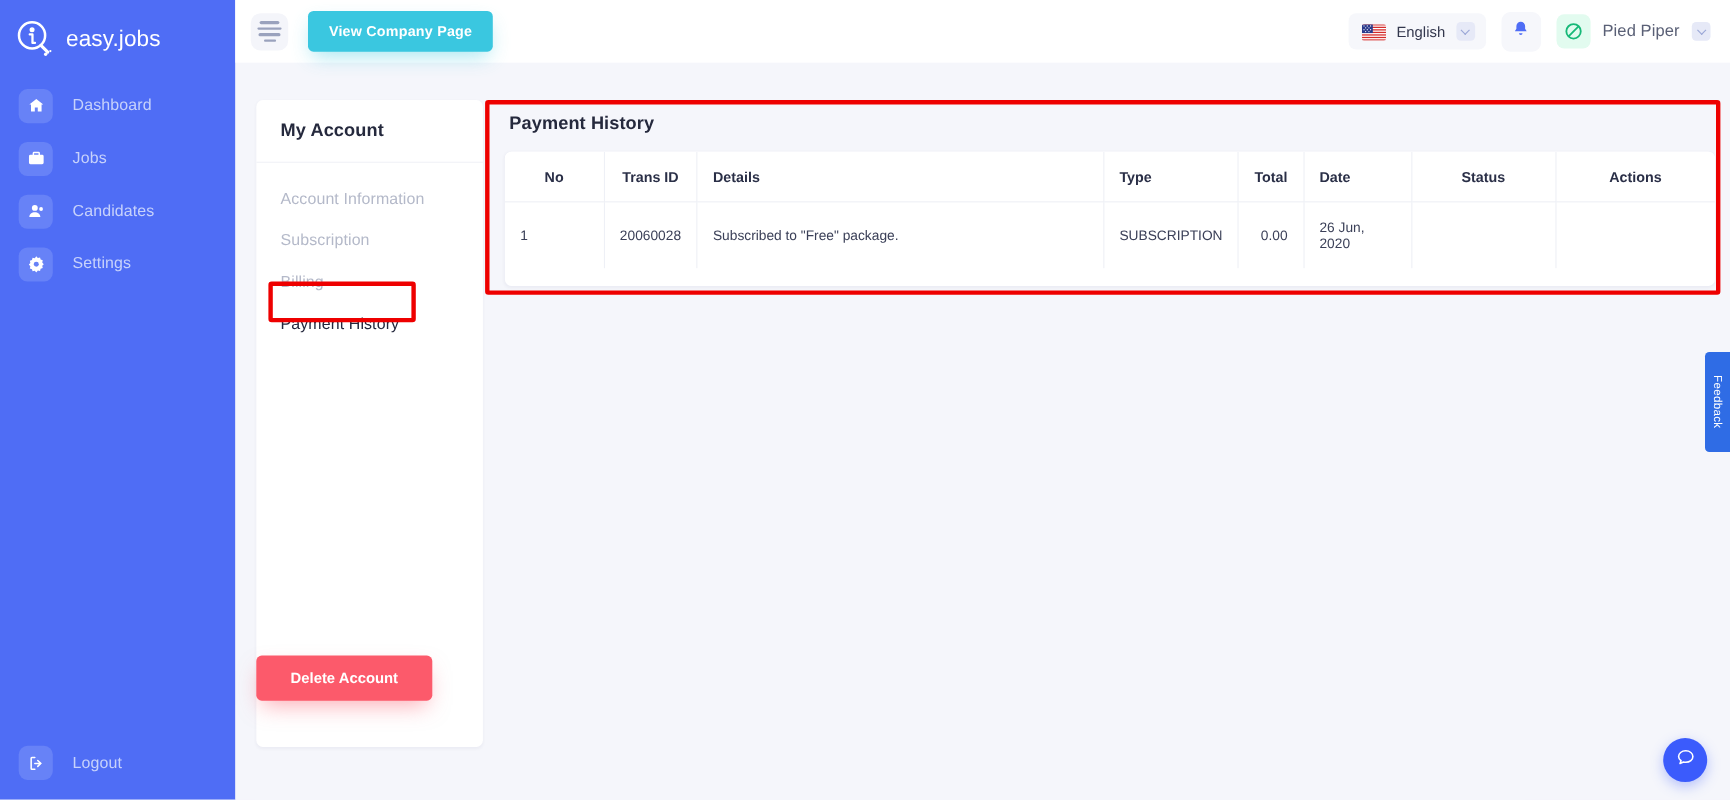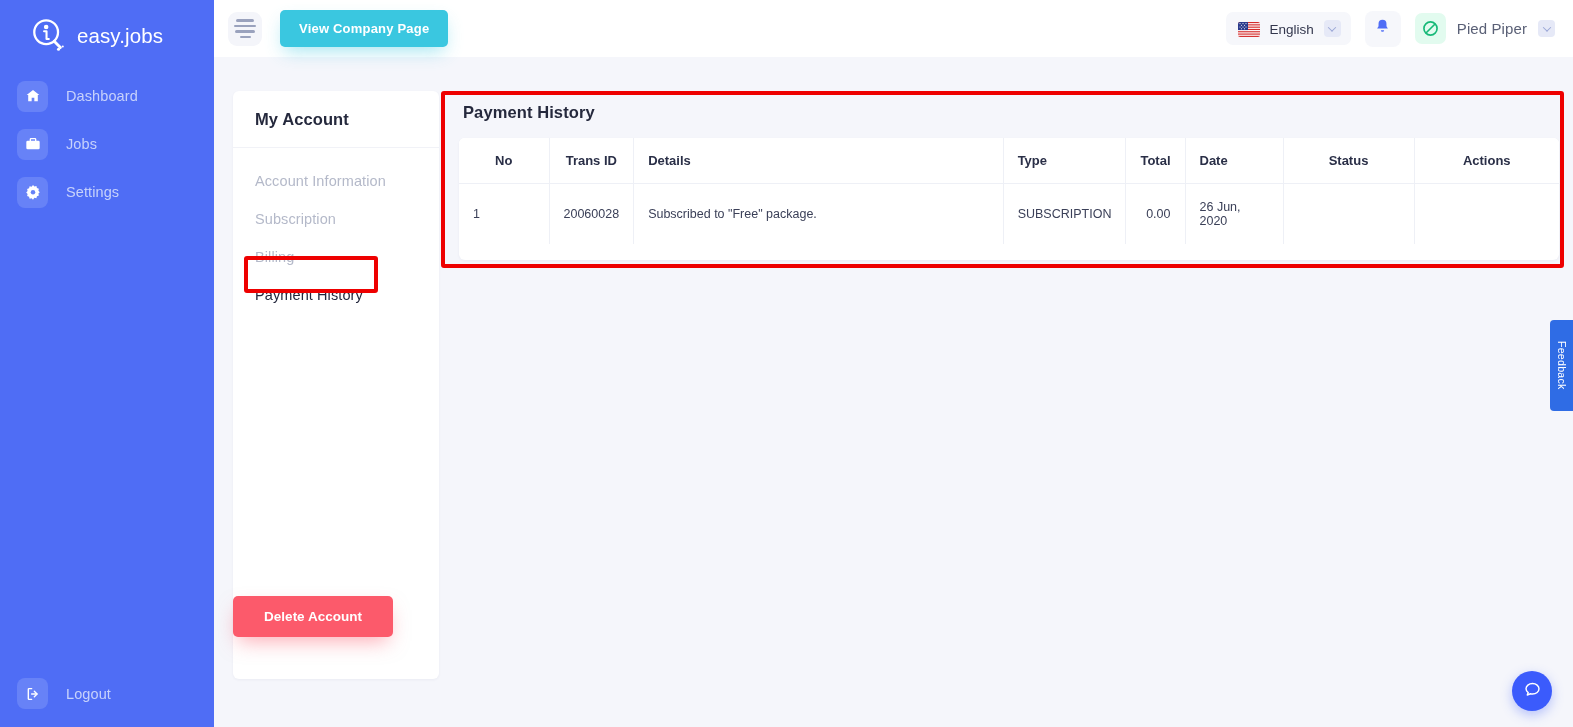--- a/index.html
+++ b/index.html
@@ -12,21 +12,21 @@
   .app { position: relative; width: 1573px; height: 727px; display: flex; }
 
   
   .sidebar {
     width: 214px; height: 727px;
     background: #4f6df5;
     position: relative; flex: 0 0 214px;
   }
   .brand {
     display: flex; align-items: center; gap: 9px;
-    padding: 14px 0 0 30px; height: 58px;
+    padding: 14px 0 0 13px; height: 58px;
   }
   .brand-mark { width: 38px; height: 38px; flex: 0 0 38px; position: relative; }
   .brand-text {
     color: #ffffff; font-size: 20.5px; letter-spacing: .1px;
     font-weight: 400;
   }
   .nav { margin-top: 14px; }
   .nav-item {
     display: flex; align-items: center; gap: 18px;
     height: 48px; padding-left: 17px; cursor: pointer;
@@ -210,20 +210,30 @@
 
       <div class="nav-item">
         <span class="nav-icon">
           <svg viewBox="0 0 24 24" fill="#ffffff">
               <path d="M9 3h6a2 2 0 0 1 2 2v2h3a2 2 0 0 1 2 2v9a2 2 0 0 1-2 2H4a2 2 0 0 1-2-2V9a2 2 0 0 1 2-2h3V5a2 2 0 0 1 2-2zm0 4h6V5H9v2zm2 6h2v2h-2z"></path>
             </svg>
         </span>
         <span class="nav-label">Jobs</span>
       </div>
 
+      <div class="nav-item">
+        <span class="nav-icon">
+          <svg viewBox="0 0 24 24" fill="#ffffff">
+              <circle cx="10" cy="7.5" r="4"></circle>
+              <path d="M2.5 20c0-4.1 3.4-6.6 7.5-6.6s7.5 2.5 7.5 6.6z"></path>
+              <circle cx="18.5" cy="9" r="2.6"></circle>
+            </svg>
+        </span>
+        <span class="nav-label">Candidates</span>
+      </div>
 
       <div class="nav-item">
         <span class="nav-icon">
           <svg viewBox="0 0 24 24" fill="#ffffff">
               <path d="M12 1.5l2.1 2.2 3-.7.8 3 2.9 1-.7 3 2.1 2.2-2.1 2.2.7 3-2.9 1-.8 3-3-.7L12 23.5l-2.1-2.2-3 .7-.8-3-2.9-1 .7-3L1.8 12.7 3.9 10.5l-.7-3 2.9-1 .8-3 3 .7z"></path>
               <circle cx="12" cy="12.5" r="3.4" fill="#6782f7"></circle>
             </svg>
         </span>
         <span class="nav-label">Settings</span>
       </div>

